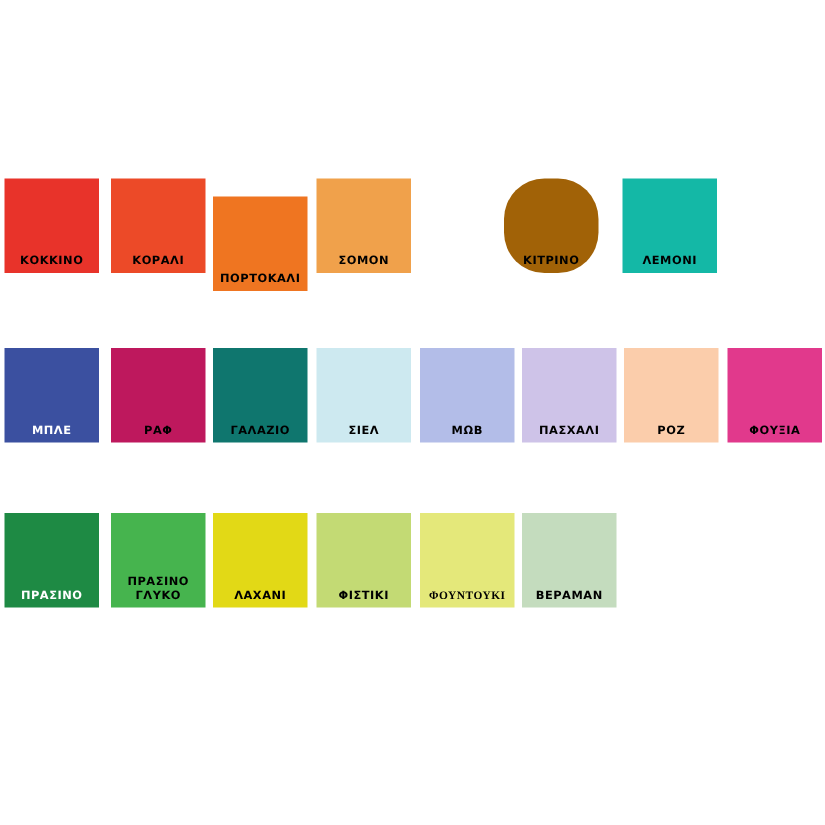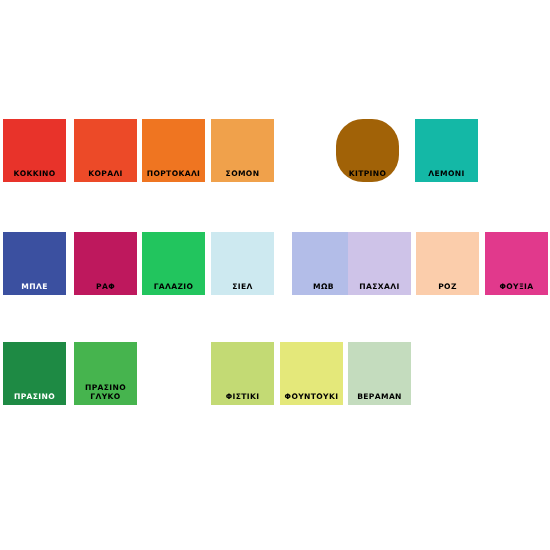--- a/index.html
+++ b/index.html
@@ -64,70 +64,73 @@
 <body style="background: rgb(255, 255, 255);">
 
 <div id="swatch-chart">
     <div class="swatch-row" style="top: 119px;">
       <div class="swatch" style="left: 3px; background: rgb(232, 51, 42);">
         <div class="swatch-label" style="color: rgb(0, 0, 0);">ΚΟΚΚΙΝΟ</div>
       </div>
       <div class="swatch" style="left: 74px; background: rgb(236, 74, 40);">
         <div class="swatch-label" style="color: rgb(0, 0, 0);">ΚΟΡΑΛΙ</div>
       </div>
-      <div class="swatch" style="left: 142px; background: rgb(239, 117, 33);">
+      <div class="swatch" style="left: 142px; background: rgb(239, 117, 33); margin-top: 12px;">
         <div class="swatch-label" style="color: rgb(0, 0, 0);">ΠΟΡΤΟΚΑΛΙ</div>
       </div>
       <div class="swatch" style="left: 211px; background: rgb(240, 161, 75);">
         <div class="swatch-label" style="color: rgb(0, 0, 0);">ΣΟΜΟΝ</div>
       </div>
       <div class="swatch" style="left: 336px; background: #a16207; border-radius: 27px;">
         <div class="swatch-label" style="color: rgb(0, 0, 0);">ΚΙΤΡΙΝΟ</div>
       </div>
       <div class="swatch" style="left: 415px; background: #14b8a6;">
         <div class="swatch-label" style="color: rgb(0, 0, 0);">ΛΕΜΟΝΙ</div>
       </div>
     </div>
     <div class="swatch-row" style="top: 232px;">
       <div class="swatch" style="left: 3px; background: rgb(59, 80, 160);">
         <div class="swatch-label light-text" style="color: rgb(255, 255, 255);">ΜΠΛΕ</div>
       </div>
       <div class="swatch" style="left: 74px; background: #be185d;">
         <div class="swatch-label" style="color: rgb(0, 0, 0);">ΡΑΦ</div>
       </div>
-      <div class="swatch" style="left: 142px; background: #22c55e;">
+      <div class="swatch" style="left: 142px; background: #0f766e;">
         <div class="swatch-label" style="color: rgb(0, 0, 0);">ΓΑΛΑΖΙΟ</div>
       </div>
       <div class="swatch" style="left: 211px; background: rgb(205, 233, 240);">
         <div class="swatch-label" style="color: rgb(0, 0, 0);">ΣΙΕΛ</div>
       </div>
-      <div class="swatch" style="left: 292px; background: rgb(179, 189, 232);">
+      <div class="swatch" style="left: 280px; background: rgb(179, 189, 232);">
         <div class="swatch-label" style="color: rgb(0, 0, 0);">ΜΩΒ</div>
       </div>
       <div class="swatch" style="left: 348px; background: rgb(206, 195, 232); padding-left: 27px;">
         <div class="swatch-label" style="color: rgb(0, 0, 0);">ΠΑΣΧΑΛΙ</div>
       </div>
       <div class="swatch" style="left: 416px; background: rgb(251, 205, 171);">
         <div class="swatch-label" style="color: rgb(0, 0, 0);">ΡΟΖ</div>
       </div>
       <div class="swatch" style="left: 485px; background: rgb(225, 57, 140);">
         <div class="swatch-label" style="color: rgb(0, 0, 0);">ΦΟΥΞΙΑ</div>
       </div>
     </div>
     <div class="swatch-row" style="top: 342px;">
       <div class="swatch" style="left: 3px; background: rgb(30, 138, 68);">
         <div class="swatch-label light-text" style="color: rgb(255, 255, 255);">ΠΡΑΣΙΝΟ</div>
       </div>
       <div class="swatch" style="left: 74px; background: rgb(70, 180, 78);">
         <div class="swatch-label" style="color: rgb(0, 0, 0);">ΠΡΑΣΙΝΟ
 ΓΛΥΚΟ</div>
       </div>
+      <div class="swatch" style="left: 142px; background: rgb(226, 217, 22);">
+        <div class="swatch-label" style="color: rgb(0, 0, 0);">ΛΑΧΑΝΙ</div>
+      </div>
       <div class="swatch" style="left: 211px; background: rgb(195, 218, 116);">
         <div class="swatch-label" style="color: rgb(0, 0, 0);">ΦΙΣΤΙΚΙ</div>
       </div>
       <div class="swatch" style="left: 280px; background: rgb(228, 232, 122);">
-        <div class="swatch-label" style="color: rgb(0, 0, 0);">ΦΟΥΝΤΟΥΚΙ</div>
+        <div class="swatch-label" style="color: rgb(0, 0, 0); font-family: Liberation Serif, serif;">ΦΟΥΝΤΟΥΚΙ</div>
       </div>
       <div class="swatch" style="left: 348px; background: rgb(196, 220, 190);">
         <div class="swatch-label" style="color: rgb(0, 0, 0);">ΒΕΡΑΜΑΝ</div>
       </div>
     </div>
   </div>
 
 </body></html>

